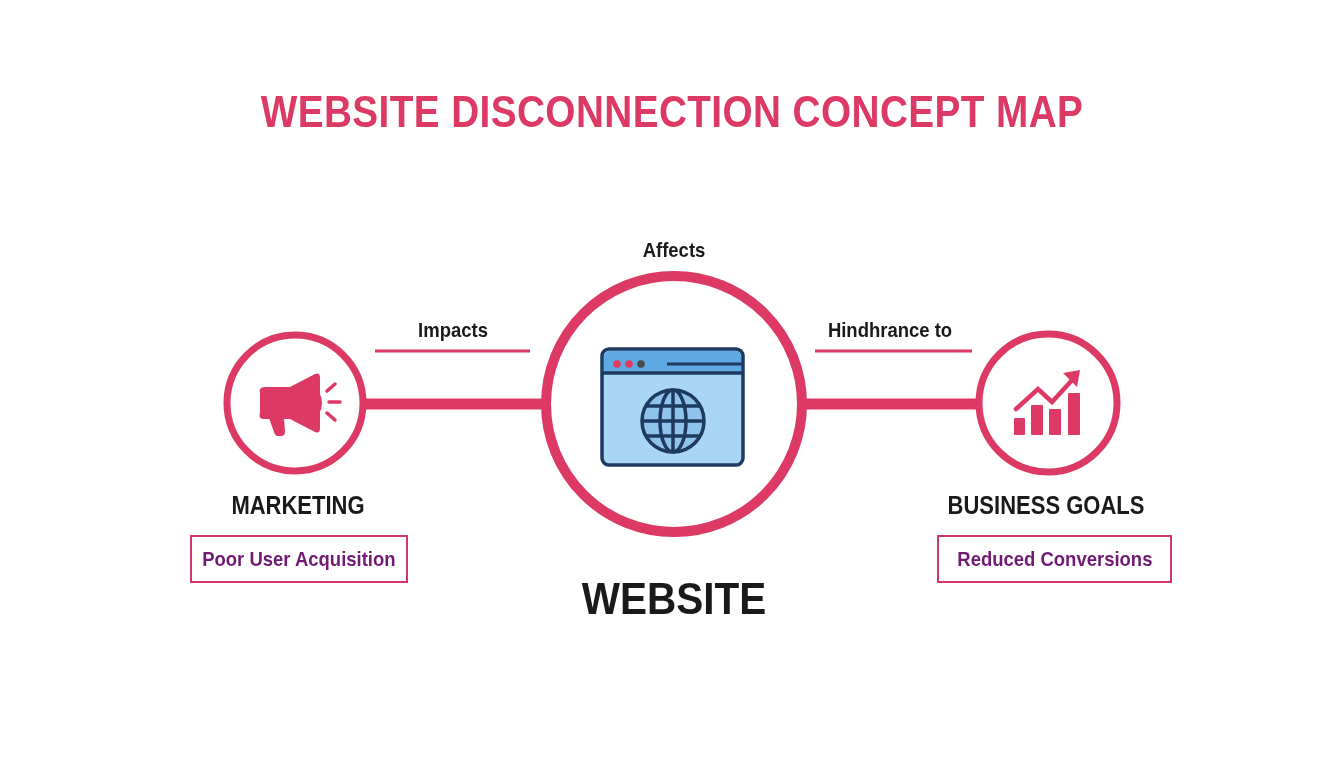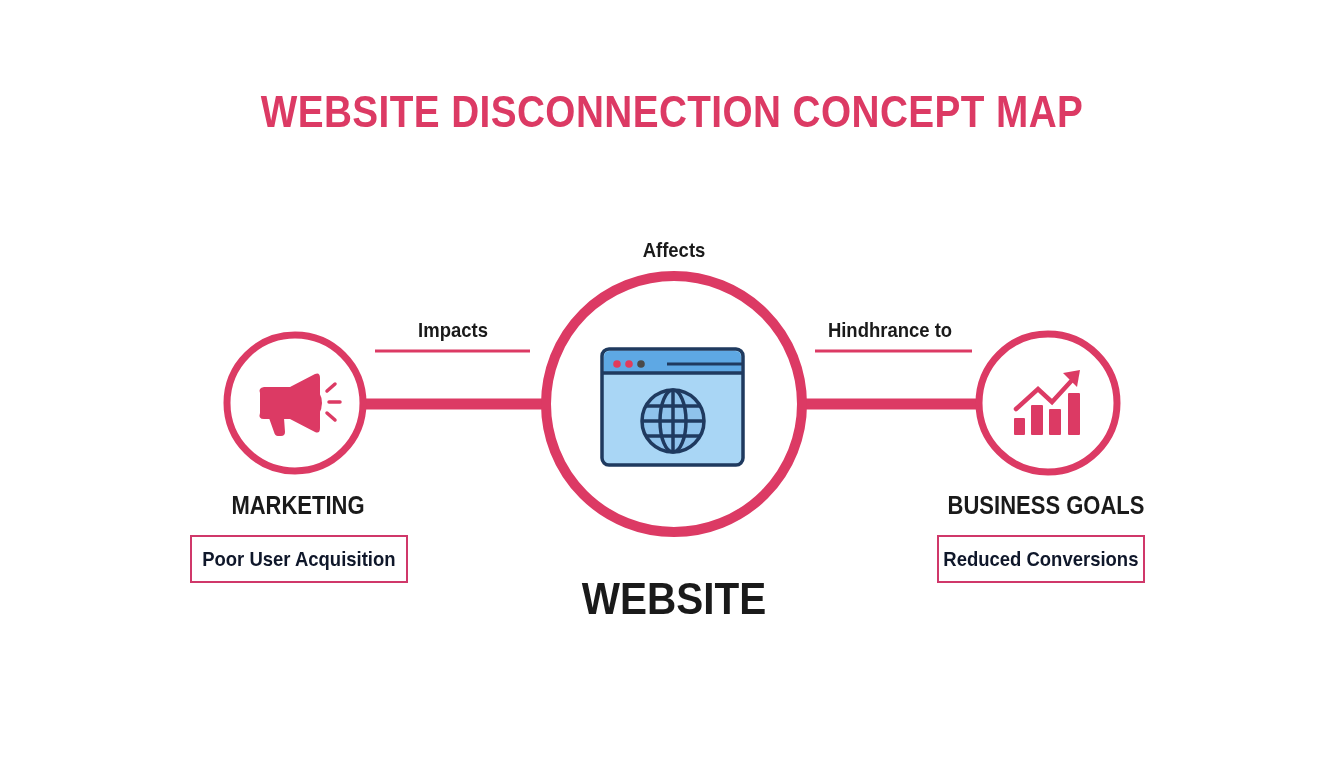--- a/index.html
+++ b/index.html
@@ -22,21 +22,21 @@
       position: absolute; font-weight: bold; font-size: 25px; color: #1a1a1a;
       text-align: center; transform: scaleX(0.88);
     }
     .center-title {
       position: absolute; font-weight: bold; font-size: 44px; color: #1a1a1a;
       text-align: center; transform: scaleX(0.92);
     }
     .result-box {
       position: absolute; box-sizing: border-box; border: 2.5px solid #d0386a;
       background: #fff; display: flex; align-items: center; justify-content: center;
-      font-weight: bold; font-size: 21px; color: #0f172a;
+      font-weight: bold; font-size: 21px; color: #701a75;
     }
     .result-box span { display: inline-block; transform: scaleX(0.88); white-space: nowrap; }
   </style>
 </head>
 <body>
 
 <div class="title" style="color:#dc3a64;">WEBSITE DISCONNECTION CONCEPT MAP</div>
 
 <svg id="diagram-svg" width="1344" height="768" viewBox="0 0 1344 768">
 
@@ -97,15 +97,15 @@
 <div class="edge-label" style="left:800px; top:318px; width:180px;">Hindhrance to</div>
 
 <div class="node-title" style="left:188px; top:491px; width:220px;">MARKETING</div>
 <div class="result-box" style="left:190px; top:535px; width:218px; height:48px;">
   <span>Poor User Acquisition</span>
 </div>
 
 <div class="center-title" style="left:544px; top:574px; width:260px;">WEBSITE</div>
 
 <div class="node-title" style="left:916px; top:491px; width:260px;">BUSINESS GOALS</div>
-<div class="result-box" style="left:937px; top:535px; width:208px; height:48px;">
+<div class="result-box" style="left:937px; top:535px; width:235px; height:48px;">
   <span>Reduced Conversions</span>
 </div>
 
 </body></html>

